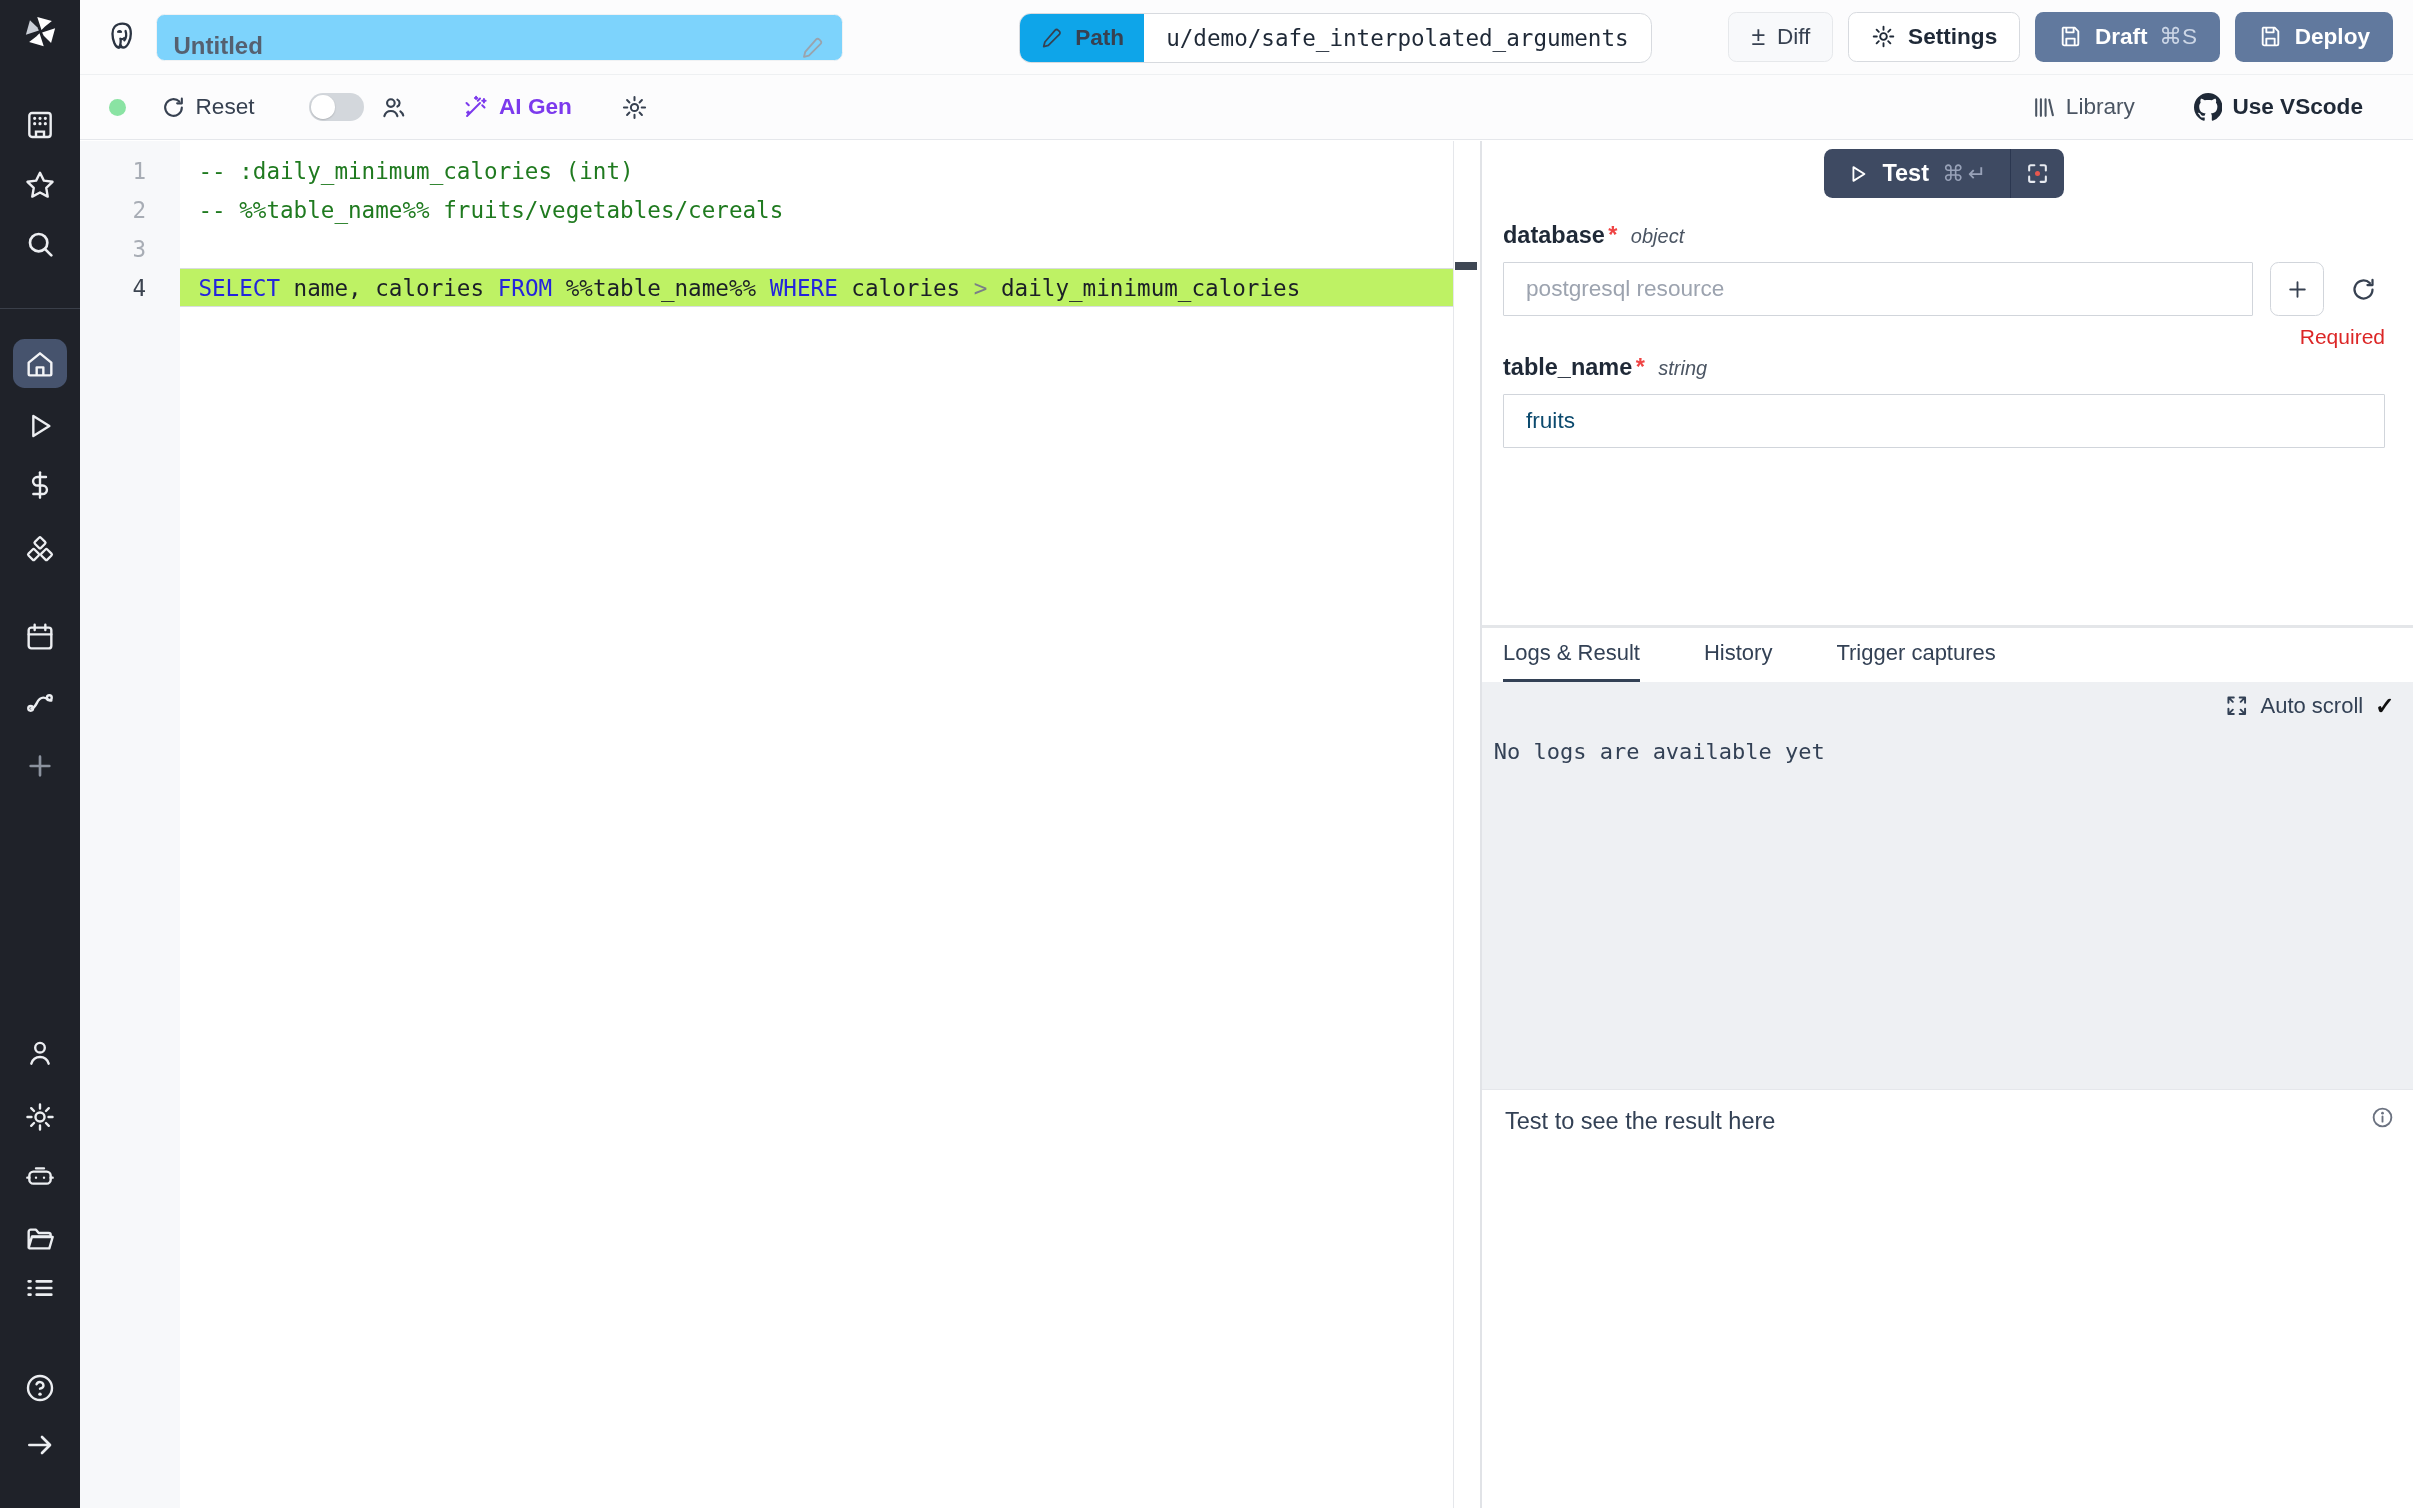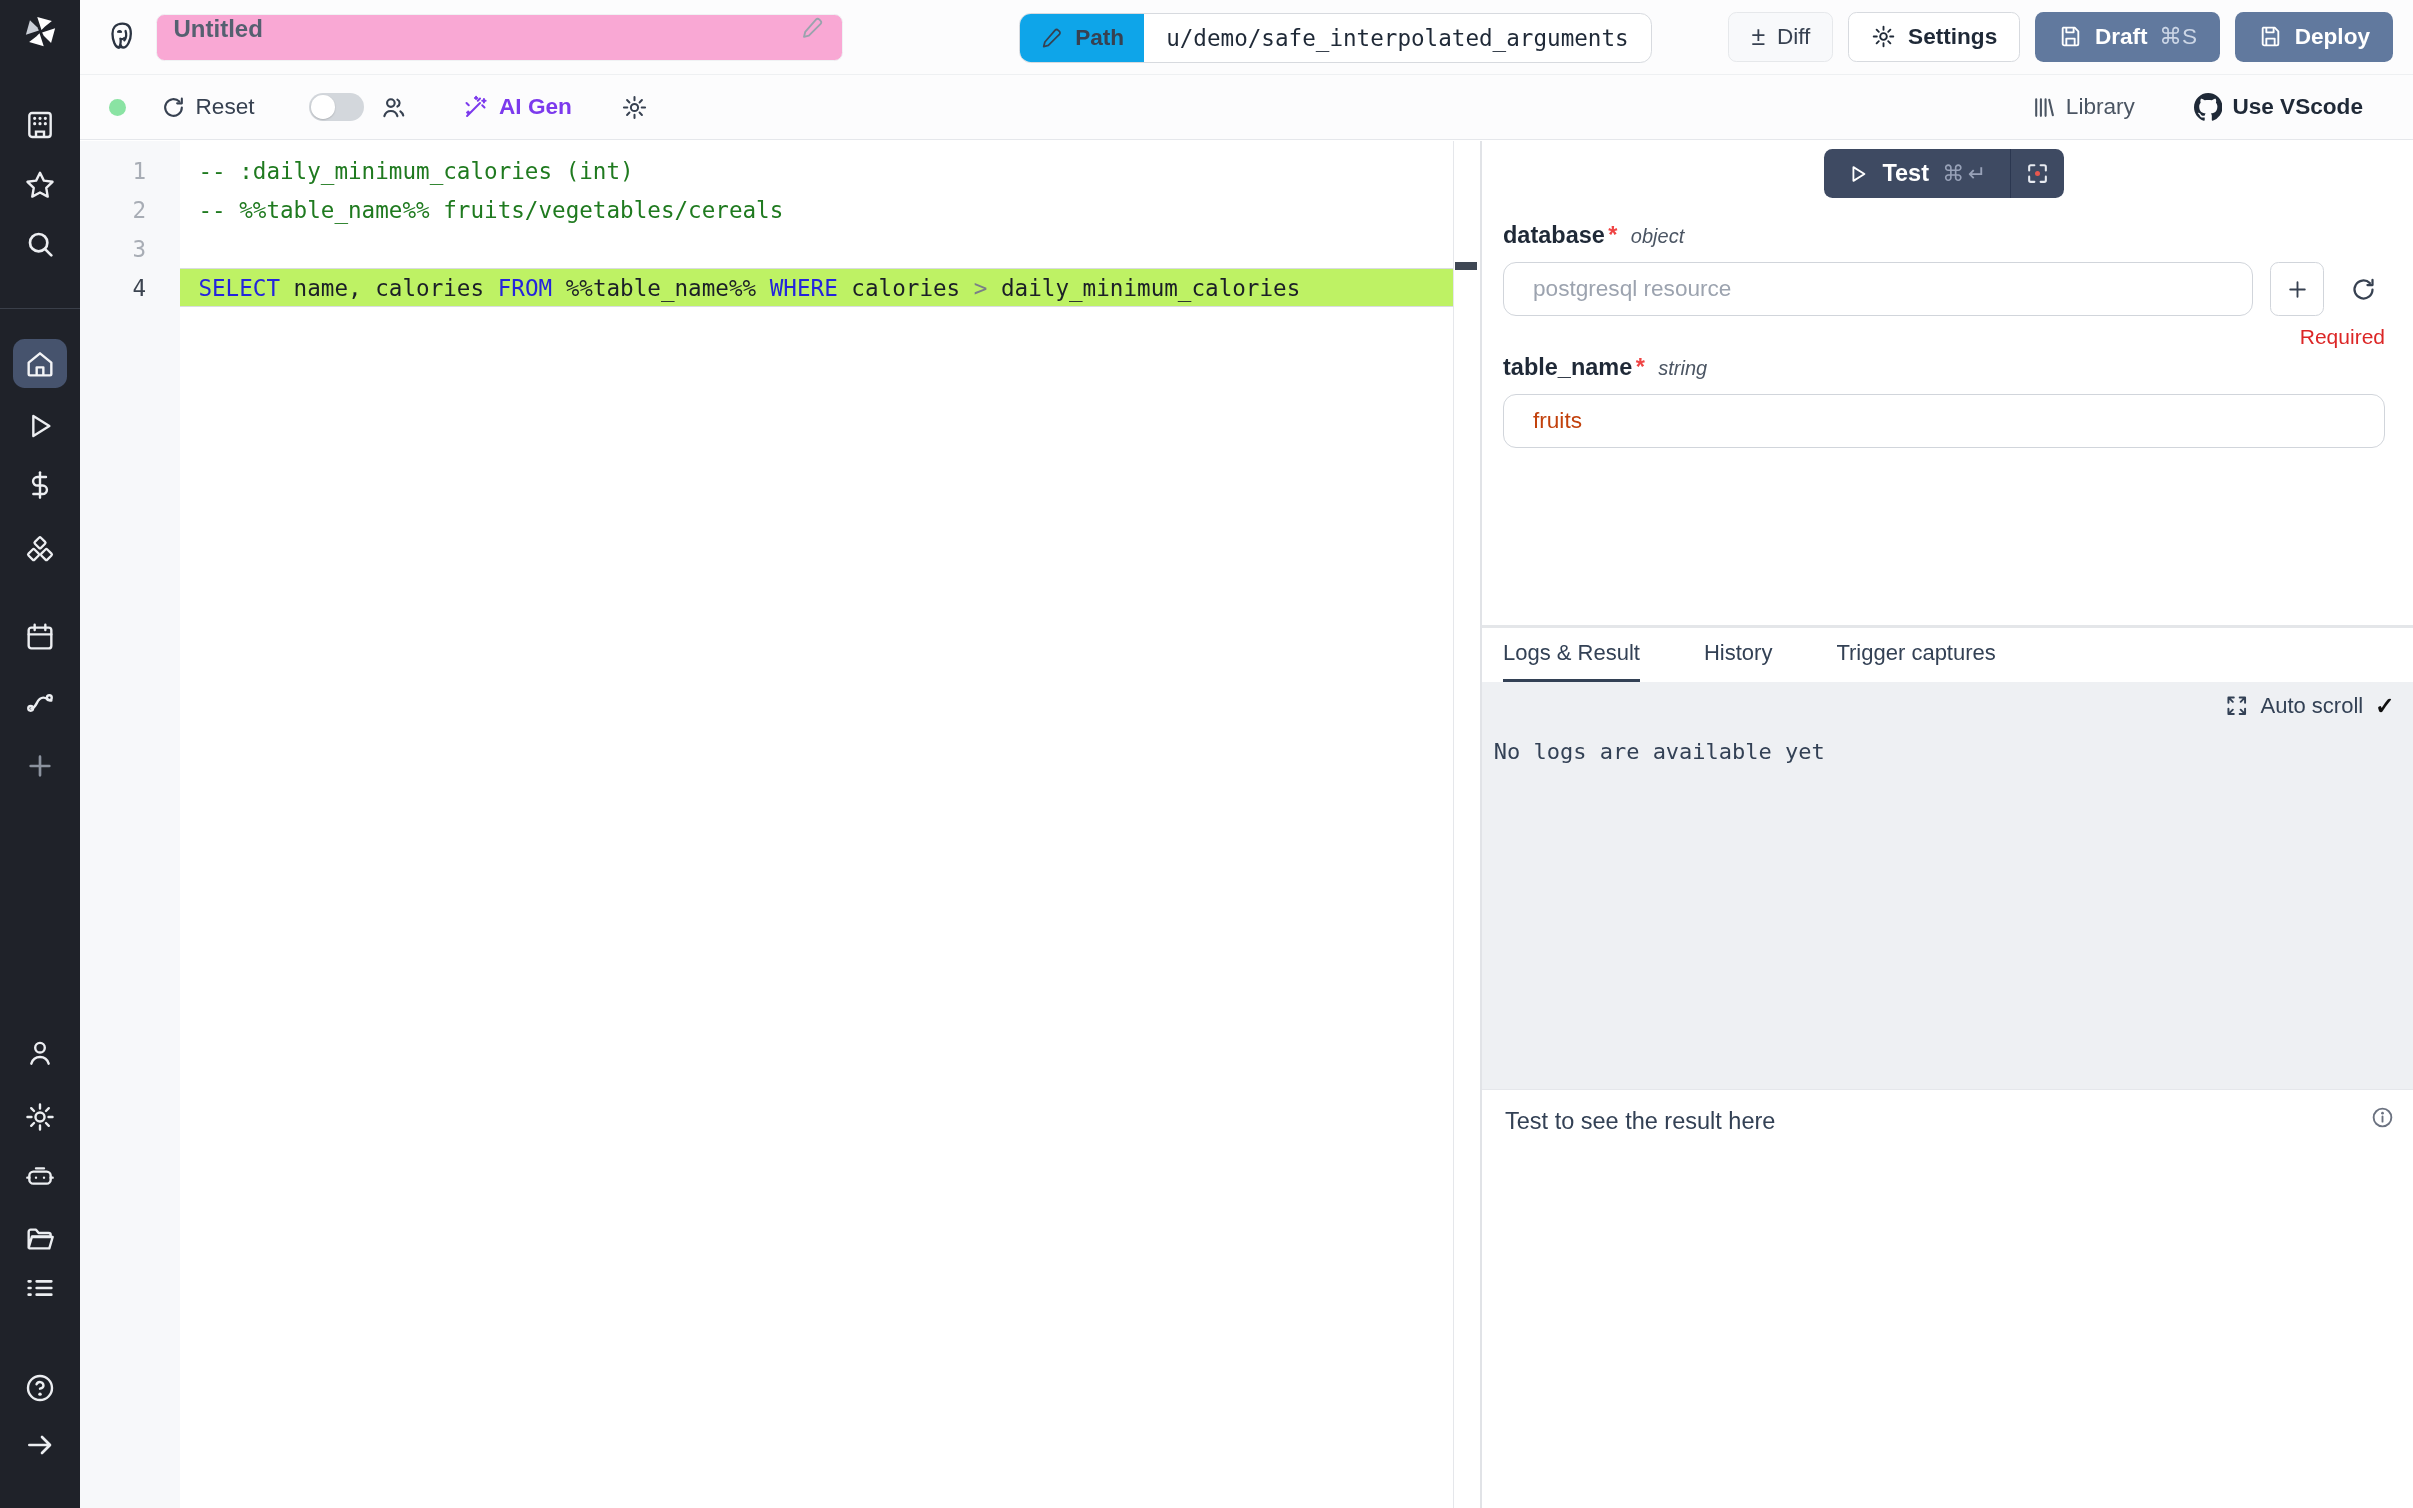--- a/index.html
+++ b/index.html
@@ -13,21 +13,21 @@
   .sb-item { position:absolute; left:0; width:80px; height:47px; display:flex; align-items:center; justify-content:center; color:#eceef1; cursor:pointer; }
   .sb-item svg { width:32px; height:32px; }
   .sb-logo { position:absolute; left:0; top:11.7px; width:80px; display:flex; justify-content:center; }
   .sb-divider { position:absolute; left:0; top:308px; width:80px; height:0.8px; background:#3a3f49; }
   .sb-active { position:absolute; left:13.4px; top:339px; width:54px; height:49px; background:#46536d; border-radius:11.7px; display:flex; align-items:center; justify-content:center; color:#f3f4f6; cursor:pointer; }
   .sb-plus { color:#8b929e; }
 
   
   .topbar { position:absolute; left:80px; top:0; width:2333px; height:75px; background:#fcfcfd; display:flex; align-items:center; border-bottom:0.8px solid #eef0f2; }
   .pg-icon { margin-left:23.5px; color:#2b3442; }
-  .title-pill { margin-left:15px; width:687px; height:47px; background:#f9a8d4; border:0.8px solid #f0f2f4; border-radius:8.4px; display:flex; align-items:flex-start; padding:0 17px; }
+  .title-pill { margin-left:15px; width:687px; height:47px; background:#7dd3fc; border:0.8px solid #f0f2f4; border-radius:8.4px; display:flex; align-items:flex-end; padding:0 17px; }
   .title-pill .title-text { color:#556070; font-size:24px; font-weight:600; flex:1; }
   .title-pill .pencil { color:#9aa3ad; }
   .path-ctl { position:absolute; left:939px; top:12.6px; height:50px; border:0.8px solid #d7dadf; border-radius:11.7px; display:flex; align-items:stretch; overflow:hidden; background:#fff; cursor:pointer; }
   .path-left { background:#0ea5e9; display:flex; align-items:center; gap:11.7px; padding:0 20px; color:#374151; font-size:22.6px; font-weight:600; }
   .path-right { display:flex; align-items:center; padding:0 22px; font-size:22.6px; color:#1f2937; }
   .tb-buttons { position:absolute; right:20px; top:11.7px; display:flex; gap:15px; }
   .btn { height:50px; border-radius:8.4px; display:flex; align-items:center; gap:11.7px; padding:0 22px; font-size:22.6px; cursor:pointer; border:0.8px solid transparent; }
   .btn-diff { background:#f8f9fb; border-color:#e6e8eb; color:#374151; }
   .btn-settings { background:#fff; border-color:#d7dadf; color:#1f2937; font-weight:600; }
   .btn-slate { background:#61799e; color:#fff; font-weight:700; }
@@ -71,21 +71,21 @@
   .test-shortcut { color:#98a2b8; font-size:22px; display:flex; gap:3.4px; }
   .test-sep { width:0.8px; background:#2b3750; }
   .test-capture { width:54px; display:flex; align-items:center; justify-content:center; color:#e8ebf1; }
 
   .field { margin-top:23.5px; }
   .field-label-row { display:flex; align-items:baseline; gap:13.4px; }
   .field-name { font-size:23.5px; font-weight:700; color:#1f2937; }
   .field-req { color:#ef4444; font-size:23.5px; font-weight:700; margin-left:-10px; }
   .field-type { font-size:20px; font-style:italic; color:#4b5563; }
   .field-row { display:flex; align-items:center; gap:17px; margin-top:13.4px; }
-  .input { height:54px; border:0.8px solid #d1d5db; border-radius:13px; background:#fff; font-size:22.6px; padding:0 29px; color:#c2410c; font-family:"Liberation Sans", sans-serif; outline:none; }
+  .input { height:54px; border:0.8px solid #d1d5db; border-radius:1px; background:#fff; font-size:22.6px; padding:0 22px; color:#0c4a6e; font-family:"Liberation Sans", sans-serif; outline:none; }
   .input::placeholder { color:#9ca3af; }
   .input-resource { flex:1; }
   .sq-btn { width:54px; height:54px; border:0.8px solid #d1d5db; border-radius:8.4px; background:#fff; display:flex; align-items:center; justify-content:center; color:#374151; cursor:pointer; }
   .icon-btn { width:44px; height:44px; display:flex; align-items:center; justify-content:center; color:#374151; cursor:pointer; }
   .req-error { text-align:right; color:#dc2626; font-size:21px; margin-top:8.4px; }
   .input-full { width:100%; }
 
   .hsplit { height:2.5px; background:#e4e6e9; }
   .tabs { height:54px; display:flex; align-items:stretch; padding-left:21px; gap:64px; background:#fff; }
   .tab { display:flex; align-items:center; font-size:22px; color:#334155; cursor:pointer; border-bottom:3.4px solid transparent; }

